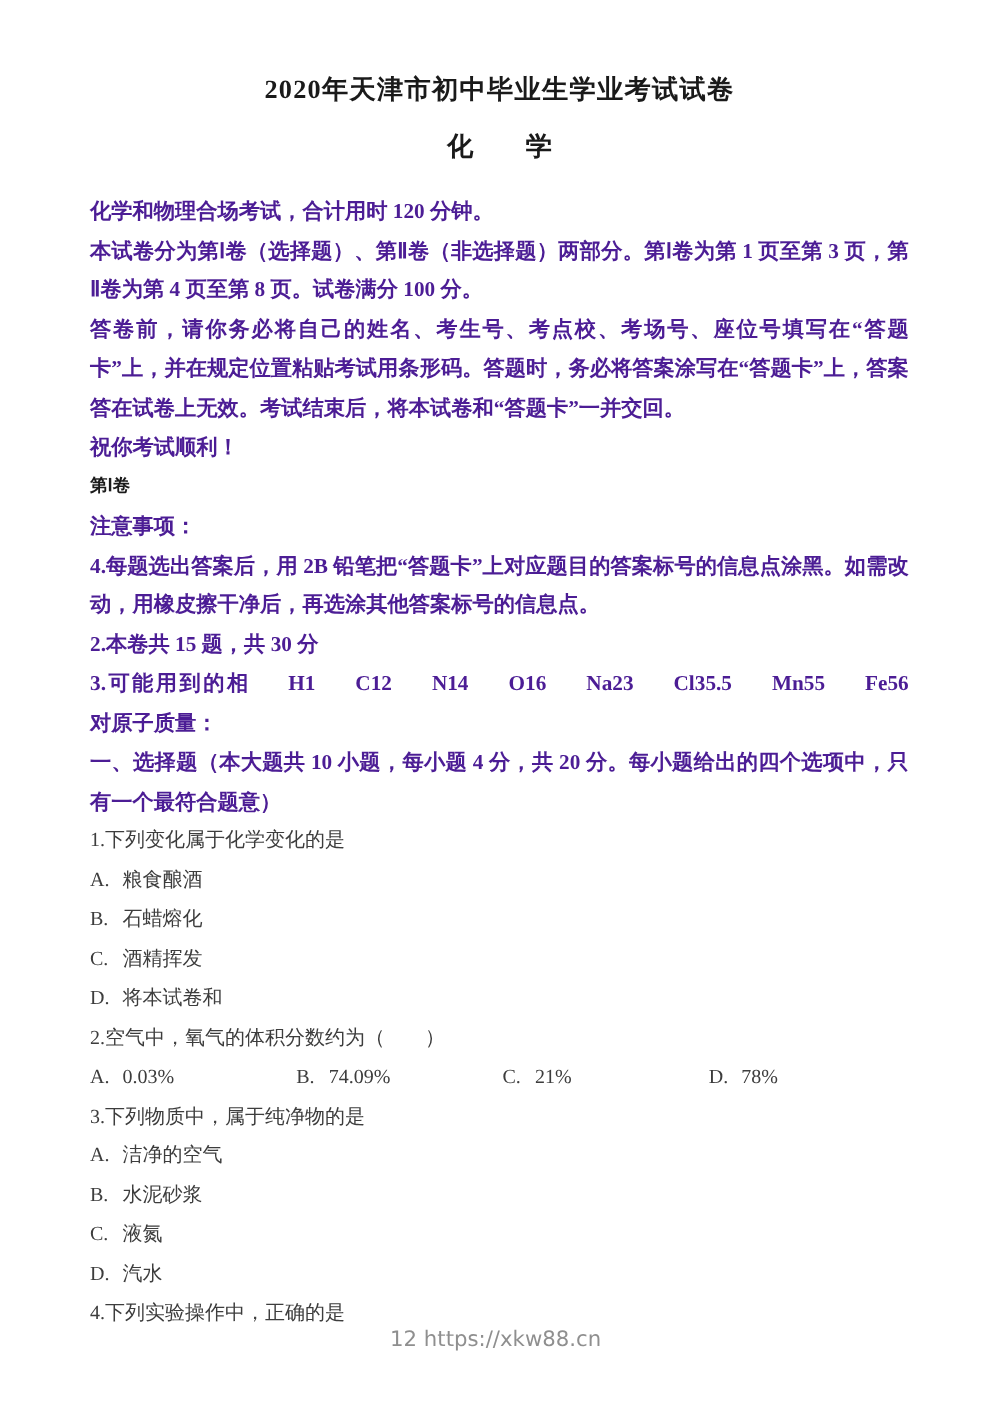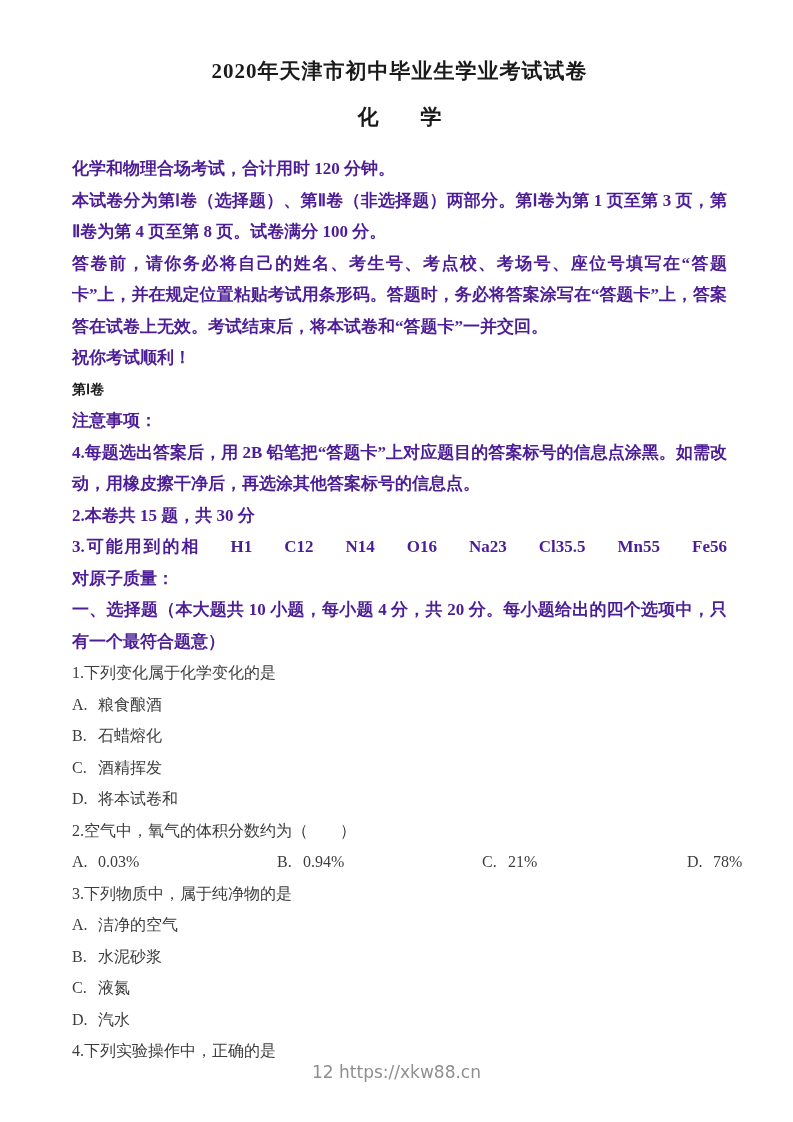--- a/index.html
+++ b/index.html
@@ -63,21 +63,20 @@
     line-height: 31.5px;
   }
   .option .letter {
     display: inline-block;
     min-width: 17px;
     margin-right: 9px;
   }
   .options-row {
     display: flex;
     flex-wrap: nowrap;
-    gap: 40px;
   }
   .options-row .option {
     flex: 0 0 165px;
   }
   .footer {
     position: absolute;
     left: 0;
     right: 0;
     top: 1062px;
     text-align: center;
@@ -125,21 +124,21 @@
       <p class="option"><span class="letter">A.</span><span>粮食酿酒</span></p>
       <p class="option"><span class="letter">B.</span><span>石蜡熔化</span></p>
       <p class="option"><span class="letter">C.</span><span>酒精挥发</span></p>
       <p class="option"><span class="letter">D.</span><span>将本试卷和</span></p>
     </div>
 
     <div class="question">
       <p class="stem">2.空气中，氧气的体积分数约为（　　）</p>
       <div class="options-row">
         <p class="option"><span class="letter">A.</span><span>0.03%</span></p>
-        <p class="option"><span class="letter">B.</span><span>0.94%</span></p>
+        <p class="option"><span class="letter">B.</span><span>74.09%</span></p>
         <p class="option"><span class="letter">C.</span><span>21%</span></p>
         <p class="option"><span class="letter">D.</span><span>78%</span></p>
       </div>
     </div>
 
     <div class="question">
       <p class="stem">3.下列物质中，属于纯净物的是</p>
       <p class="option"><span class="letter">A.</span><span>洁净的空气</span></p>
       <p class="option"><span class="letter">B.</span><span>水泥砂浆</span></p>
       <p class="option"><span class="letter">C.</span><span>液氮</span></p>

